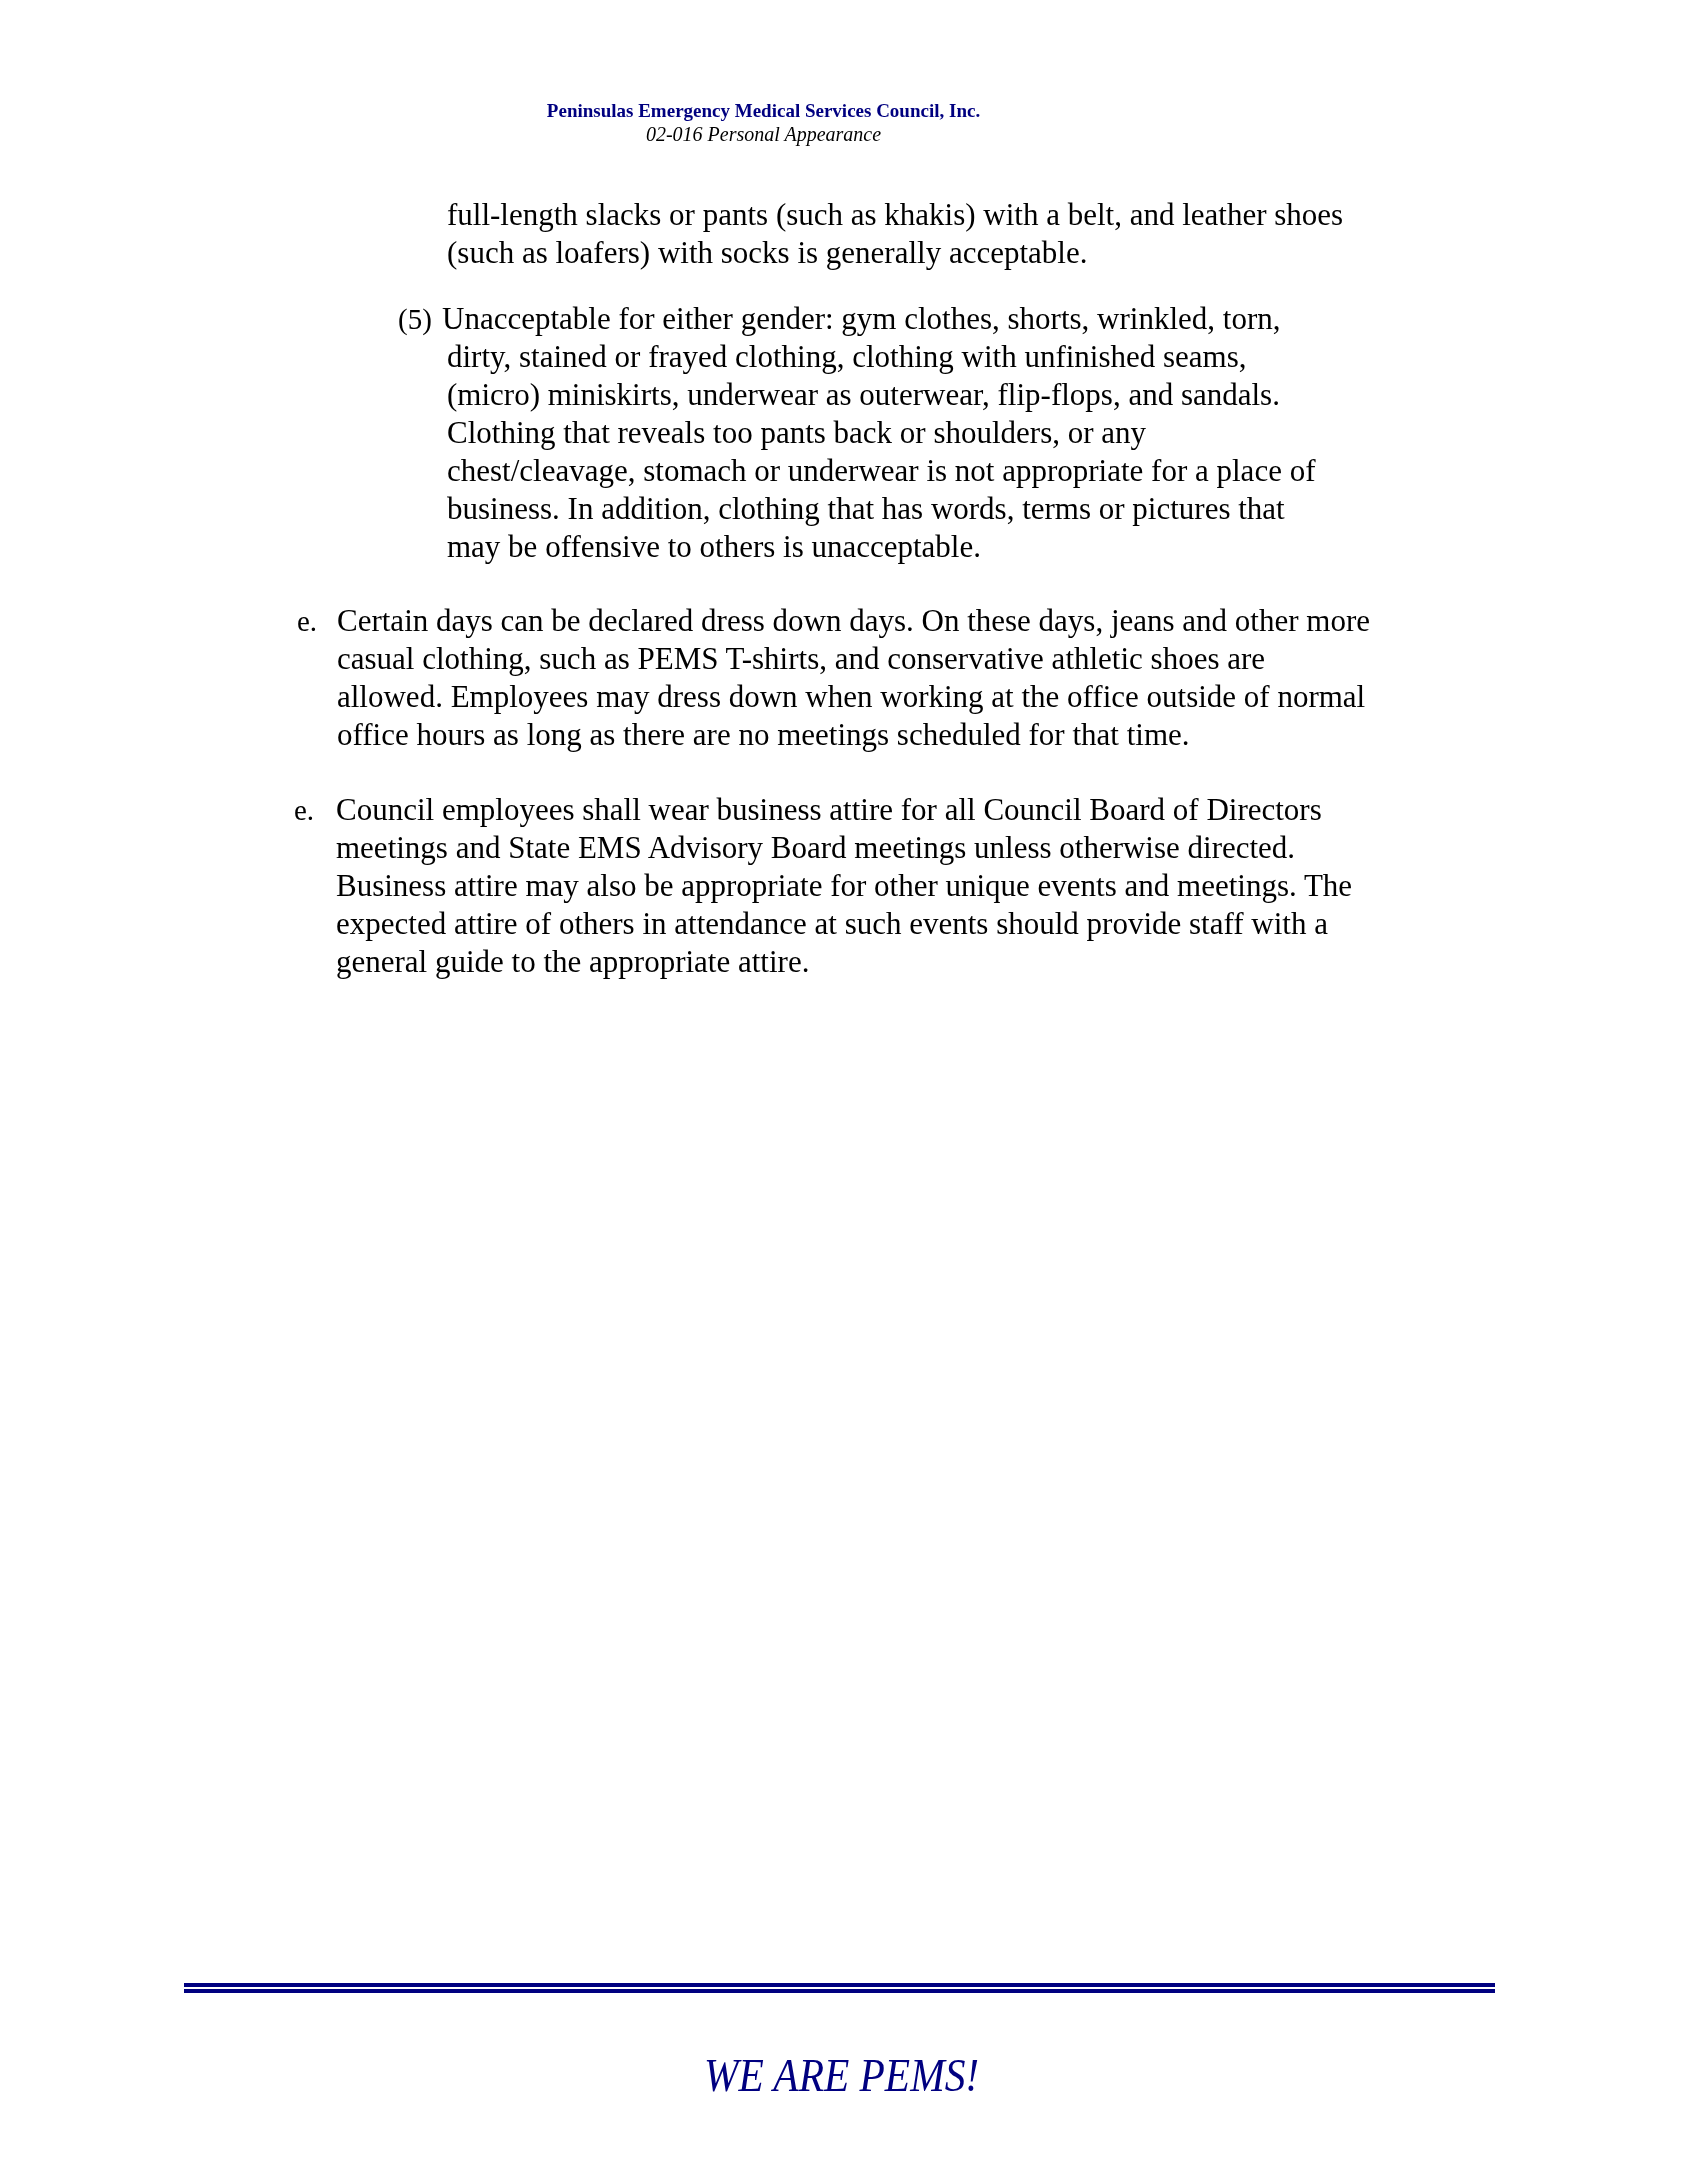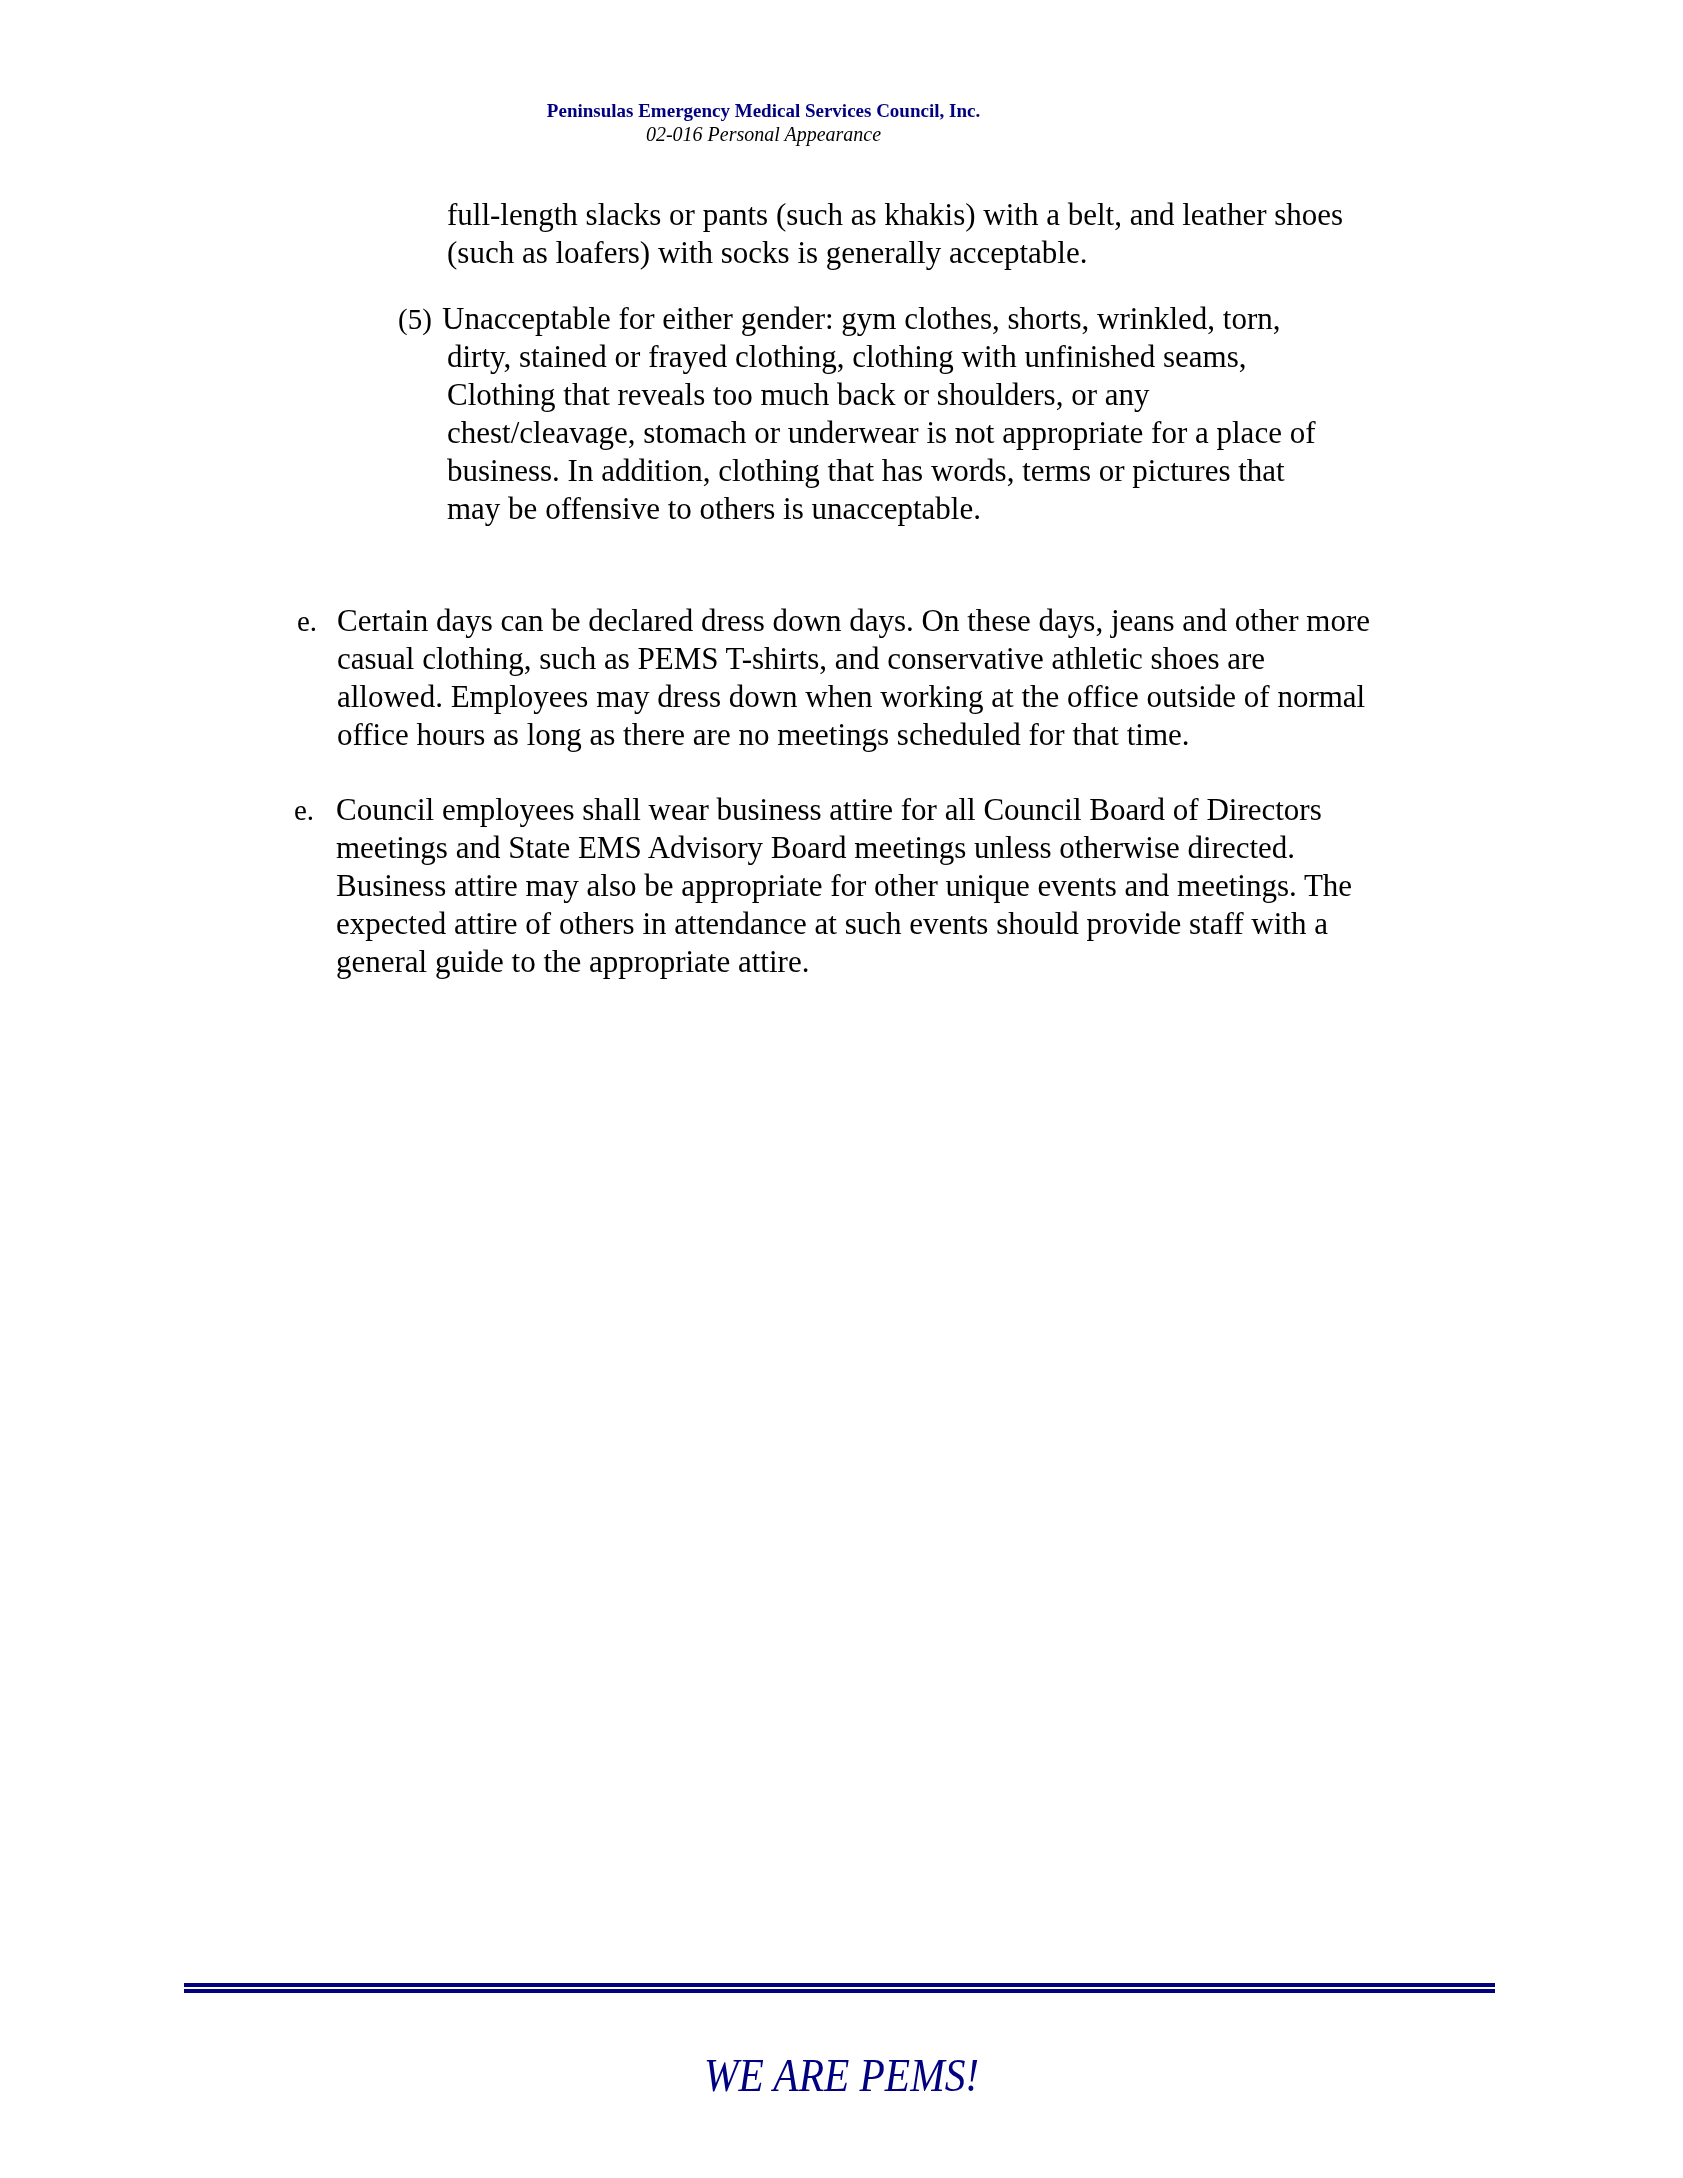--- a/index.html
+++ b/index.html
@@ -81,21 +81,22 @@
 
 <div class="para" style="top:196px; left:447px;">
   <span class="line">full-length slacks or pants (such as khakis) with a belt, and leather shoes</span>
   <span class="line">(such as loafers) with socks is generally acceptable.</span>
 </div>
 
 <span class="label" style="top:300px; left:398px;">(5)</span>
 <div class="para" style="top:300px; left:442px;">
   <span class="line">Unacceptable for either gender: gym clothes, shorts, wrinkled, torn,</span>
   <span class="line" style="padding-left:5px;">dirty, stained or frayed clothing, clothing with unfinished seams,</span>
-  <span class="line" style="padding-left:5px;">Clothing that reveals too much back or shoulders, or any</span>
+  <span class="line" style="padding-left:5px;">(micro) miniskirts, underwear as outerwear, flip-flops, and sandals.</span>
+  <span class="line" style="padding-left:5px;">Clothing that reveals too pants back or shoulders, or any</span>
   <span class="line" style="padding-left:5px;">chest/cleavage, stomach or underwear is not appropriate for a place of</span>
   <span class="line" style="padding-left:5px;">business.  In addition, clothing that has words, terms or pictures that</span>
   <span class="line" style="padding-left:5px;">may be offensive to others is unacceptable.</span>
 </div>
 
 <span class="label" style="top:602px; left:297px;">e.</span>
 <div class="para" style="top:602px; left:337px;">
   <span class="line">Certain days can be declared dress down days. On these days, jeans and other more</span>
   <span class="line">casual clothing, such as PEMS T-shirts, and conservative athletic shoes are</span>
   <span class="line">allowed. Employees may dress down when working at the office outside of normal</span>

